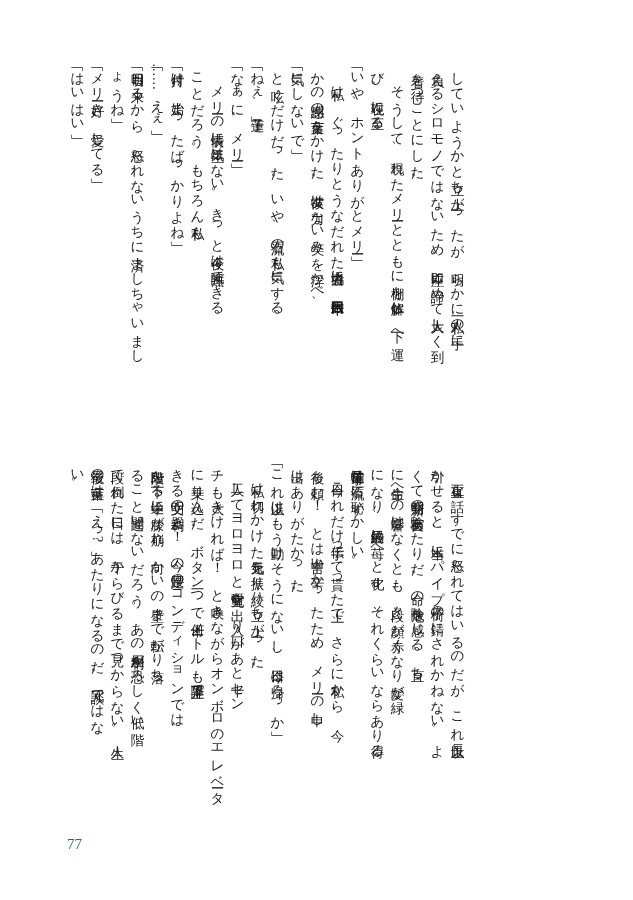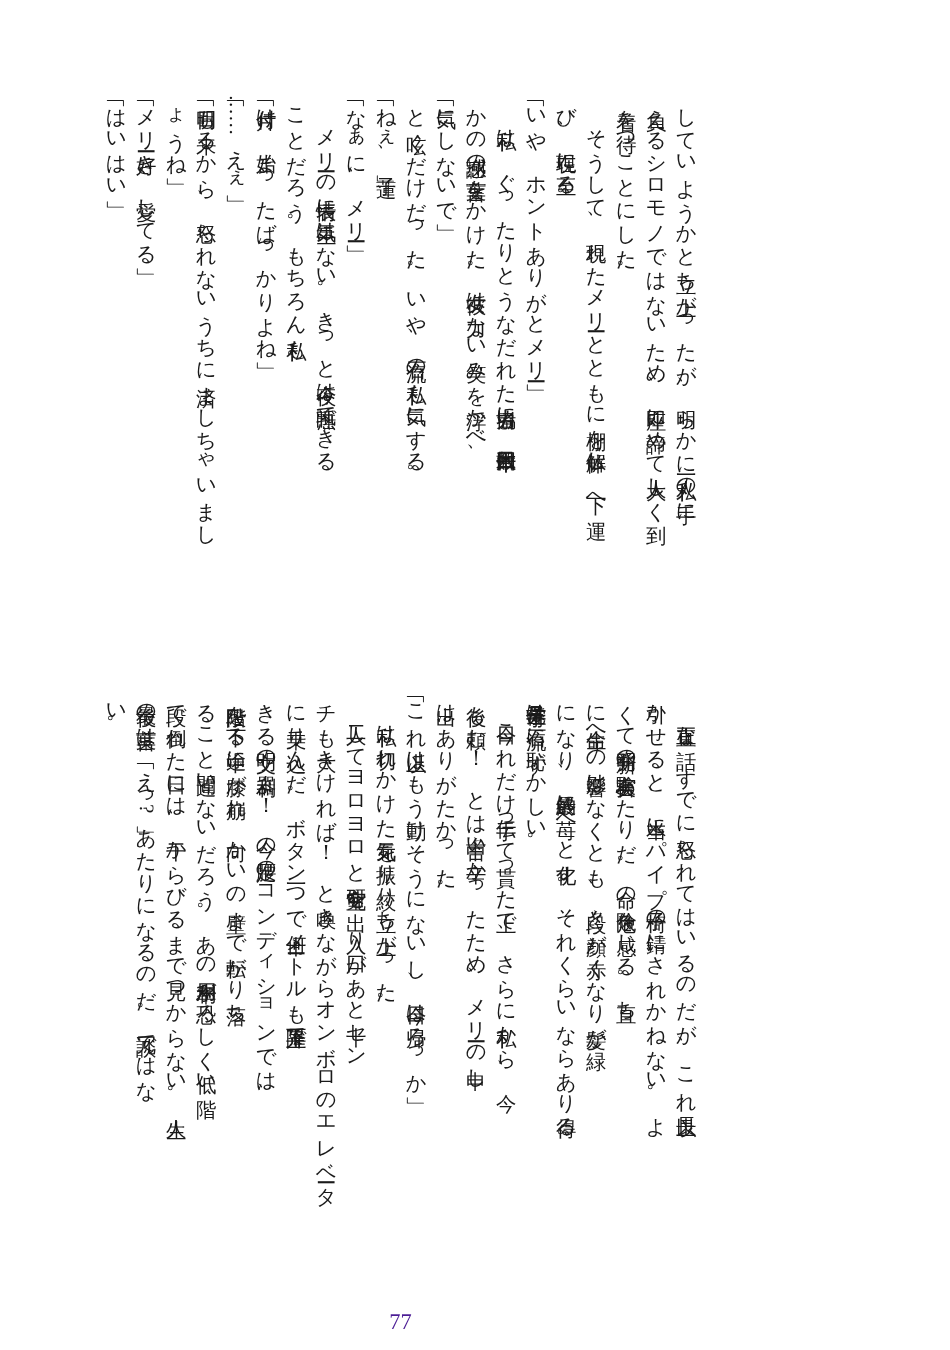--- a/index.html
+++ b/index.html
@@ -33,24 +33,24 @@
     height: 356px;
   }
   .vline {
     line-height: 20px;
     white-space: pre;
   }
   .page-number {
     position: absolute;
     left: 67px;
     width: 400px;
-    top: 874px;
-    text-align: center;
+    top: 836px;
+    text-align: left;
     font-size: 15px;
-    color: #4c1d95;
+    color: #15803d;
   }
 </style>
 </head>
 <body>
 
 <div class="book-page">
   <div class="vblock vblock-top">
       <div class="vline">していようかと立ち上がったが、明らかに私一人の手に</div>
       <div class="vline">負えるシロモノではないため、即座に諦めて大人しく到</div>
       <div class="vline">着を待つことにした。</div>

